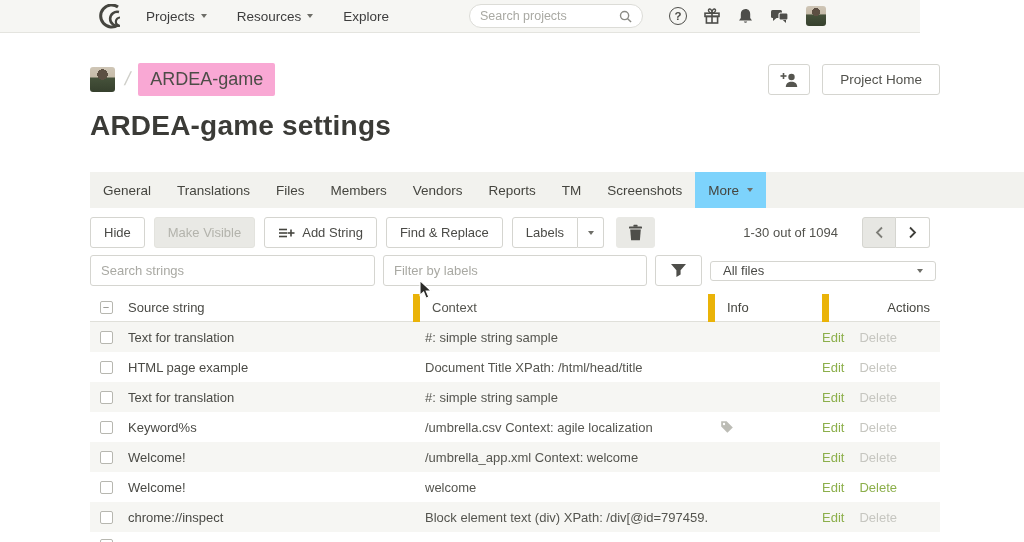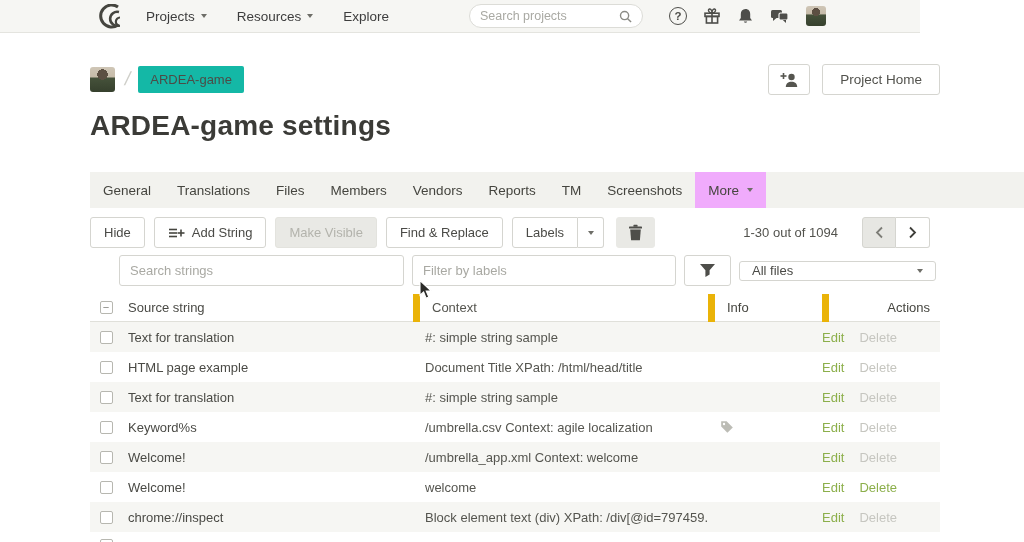--- a/index.html
+++ b/index.html
@@ -29,59 +29,59 @@
     background: radial-gradient(circle at 50% 30%, #5c4f42 0 24%, rgba(0,0,0,0) 25%),
                 linear-gradient(#cfc6b6 0%, #c7bcaa 38%, #45513a 46%, #36402d 100%); }
 
   
   .crumb-row { position:absolute; top:62px; left:90px; right:84px; height:34px;
     display:flex; align-items:center; }
   .avatar-crumb { width:25px; height:25px; border-radius:3px;
     background: radial-gradient(circle at 50% 30%, #5c4f42 0 24%, rgba(0,0,0,0) 25%),
                 linear-gradient(#cfc6b6 0%, #c7bcaa 38%, #45513a 46%, #36402d 100%); }
   .crumb-slash { color:#cfcfc9; font-size:19px; margin:0 8px 0 10px; transform:skewX(-12deg); }
-  .crumb-chip { background:#14b8a6; color:#4c4c47; font-size:13px; padding:6px 12px; border-radius:2px; }
+  .crumb-chip { background:#f9a8d4; color:#4c4c47; font-size:18px; padding:6px 12px; border-radius:2px; }
   .crumb-actions { margin-left:auto; display:flex; gap:12px; }
   .btn { height:31px; display:inline-flex; align-items:center; justify-content:center;
     background:#fff; border:1px solid #d5d5d0; border-radius:3px;
     font-size:13px; color:#4a4a46; padding:0 13px; cursor:pointer; white-space:nowrap; }
   .btn-invite { width:42px; padding:0; }
   .btn-home { font-size:13.5px; padding:0 17px; color:#52524d; }
 
   
   .page-title { position:absolute; top:110px; left:90px; font-size:28px; font-weight:600;
     color:#3b3b37; letter-spacing:0.2px; }
 
   
   .tabbar { position:absolute; top:172px; left:90px; width:1017px; height:36px;
     background:#f2f2ee; display:flex; align-items:stretch; }
   .tab { display:flex; align-items:center; gap:6px; padding:0 13px; font-size:13.5px;
     color:#45453f; cursor:pointer; }
-  .tab.active { background:#f0abfc;gap:8px; }
+  .tab.active { background:#7dd3fc;gap:8px; }
 
   
   .toolbar { position:absolute; top:217px; left:90px; right:84px; height:31px;
     display:flex; align-items:center; gap:9px; }
   .btn.disabled { background:#e9e9e5; border-color:#e3e3de; color:#b3b3ac; cursor:default; }
   .btn .btn-ico { margin-right:7px; display:flex; align-items:center; }
   .btn-group { display:flex; }
   .btn-group .btn.main { border-radius:3px 0 0 3px; }
   .btn-group .btn.caret-btn { border-radius:0 3px 3px 0; border-left:0; width:26px; padding:0; }
   .btn-trash { width:39px; padding:0; background:#e9e9e5; border-color:#e9e9e5; margin-left:3px; }
   .tb-spacer { flex:1; }
   .range-text { font-size:13px; color:#52524d; margin-right:15px; }
   .pager { display:flex; margin-right:10px; }
   .pg { width:34px; height:31px; display:flex; align-items:center; justify-content:center;
     border:1px solid #d5d5d0; cursor:pointer; }
   .pg.prev { background:#e7e7e3; border-radius:3px 0 0 3px; }
   .pg.next { background:#fff; border-left:0; border-radius:0 3px 3px 0; }
 
   
   .filters { position:absolute; top:255px; left:90px; right:88px; height:31px;
-    display:flex; align-items:center; gap:8px;margin-left:29px; }
+    display:flex; align-items:center; gap:8px; }
   .txt-input { height:31px; border:1px solid #d5d5d0; border-radius:3px; padding:0 10px;
     font-size:13px; color:#555; outline:0; font-family:"Liberation Sans", sans-serif; background:#fff; }
   .txt-input::placeholder { color:#a9a9a3; }
   .in-search { width:285px; }
   .in-labels { width:264px; }
   .btn-funnel { width:47px; padding:0; }
   .select-files { flex:1; height:20px; border:1px solid #d5d5d0; border-radius:3px;
     display:flex; align-items:center; padding:0 12px; font-size:13px; color:#4a4a46;
     background:#fff; cursor:pointer; }
   .select-files .caret { margin-left:auto; }
@@ -217,33 +217,33 @@
         <span>Screenshots</span>
       </span>
     <span class="tab active">
       <span>More</span>
       <span class="caret"></span>
     </span>
   </div>
 
   <div class="toolbar">
     <button class="btn">Hide</button>
+    <button class="btn disabled">Make Visible</button>
     <button class="btn">
       <span class="btn-ico">
         <svg width="17" height="14" viewBox="0 0 17 14">
           <line x1="1" y1="3.5" x2="9" y2="3.5" stroke="#45453f" stroke-width="1.6"></line>
           <line x1="1" y1="7" x2="9" y2="7" stroke="#45453f" stroke-width="1.6"></line>
           <line x1="1" y1="10.5" x2="9" y2="10.5" stroke="#45453f" stroke-width="1.6"></line>
           <line x1="13" y1="3.5" x2="13" y2="10.5" stroke="#45453f" stroke-width="1.6"></line>
           <line x1="9.5" y1="7" x2="16.5" y2="7" stroke="#45453f" stroke-width="1.6"></line>
         </svg>
       </span>
       <span>Add String</span>
     </button>
-    <button class="btn disabled">Make Visible</button>
     <button class="btn">Find &amp; Replace</button>
     <span class="btn-group">
       <button class="btn main">Labels</button>
       <button class="btn caret-btn">
         <span class="caret"></span>
       </button>
     </span>
     <button class="btn btn-trash">
       <svg width="15" height="17" viewBox="0 0 15 17">
         <rect x="5.4" y="0.8" width="4.2" height="2" rx="0.6" fill="#4e4e4a"></rect>

